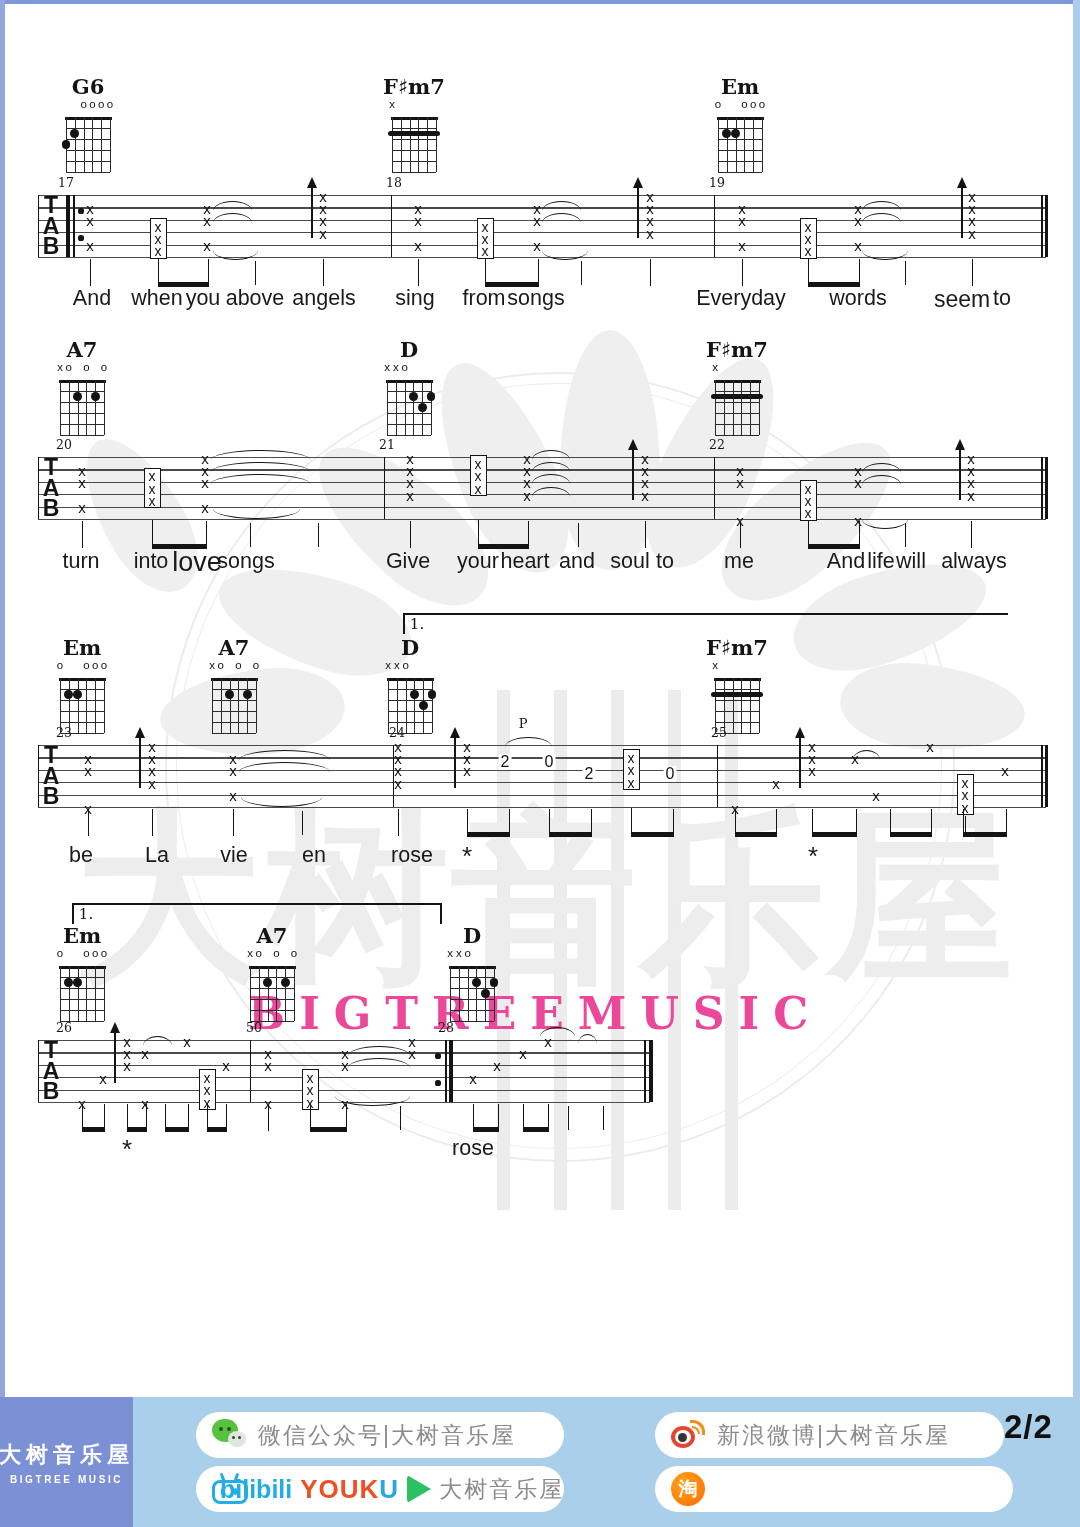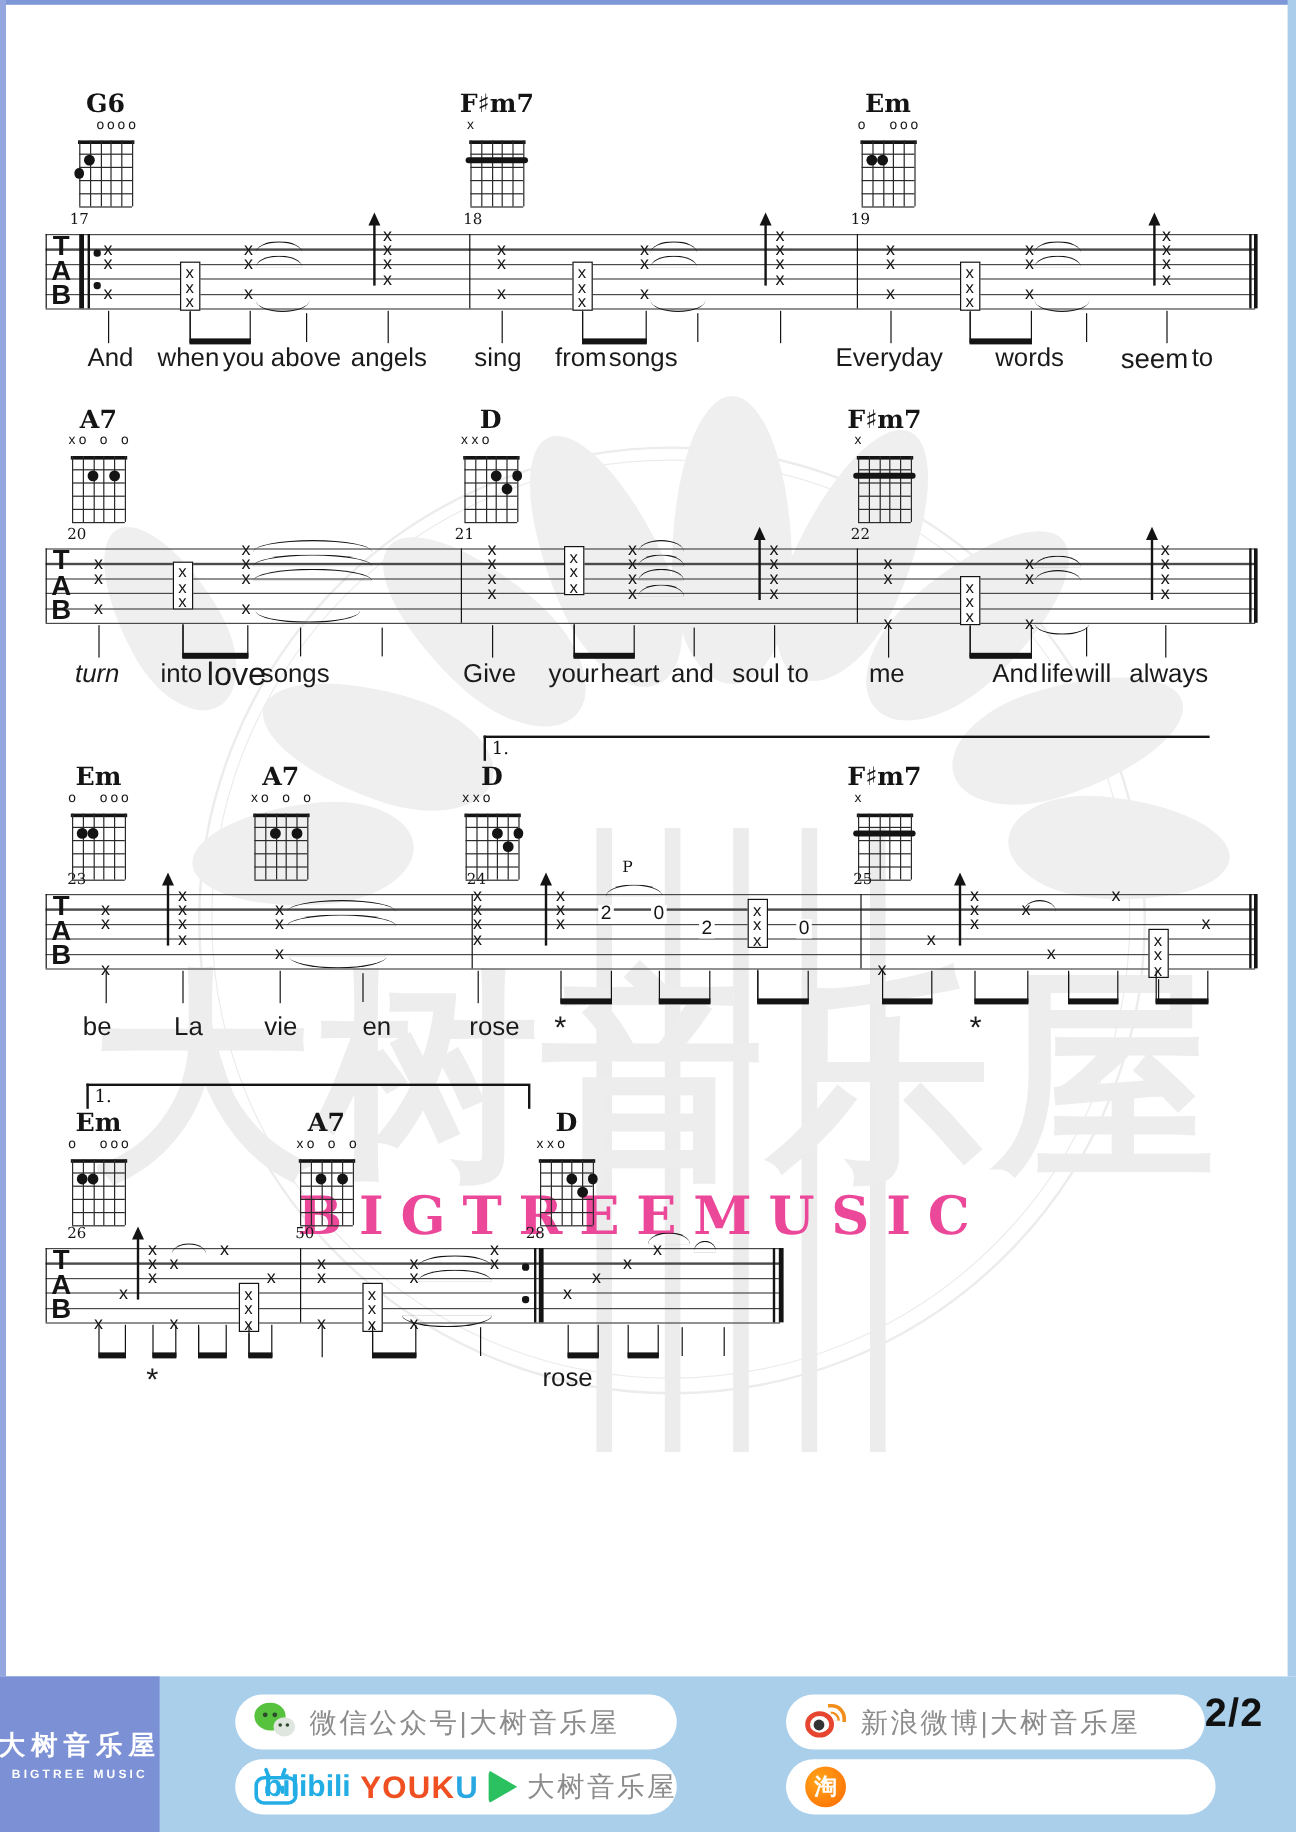--- a/index.html
+++ b/index.html
@@ -378,21 +378,21 @@
       <div style="position: absolute; left: 211px; top: 462px; width: 99px; height: 9px; border-top: 1.6px solid rgb(20, 20, 20); border-radius: 50% 50% 0px 0px / 100% 100% 0px 0px;"></div>
       <div style="position: absolute; left: 211px; top: 474px; width: 99px; height: 9px; border-top: 1.6px solid rgb(20, 20, 20); border-radius: 50% 50% 0px 0px / 100% 100% 0px 0px;"></div>
       <div style="position: absolute; left: 213px; top: 509px; width: 87px; height: 9px; border-bottom: 1.6px solid rgb(20, 20, 20); border-radius: 0px 0px 50% 50% / 0px 0px 100% 100%;"></div>
       <div style="position: absolute; left: 532px; top: 450px; width: 38px; height: 9px; border-top: 1.6px solid rgb(20, 20, 20); border-radius: 50% 50% 0px 0px / 100% 100% 0px 0px;"></div>
       <div style="position: absolute; left: 532px; top: 462px; width: 38px; height: 9px; border-top: 1.6px solid rgb(20, 20, 20); border-radius: 50% 50% 0px 0px / 100% 100% 0px 0px;"></div>
       <div style="position: absolute; left: 532px; top: 474px; width: 38px; height: 9px; border-top: 1.6px solid rgb(20, 20, 20); border-radius: 50% 50% 0px 0px / 100% 100% 0px 0px;"></div>
       <div style="position: absolute; left: 532px; top: 487px; width: 38px; height: 9px; border-top: 1.6px solid rgb(20, 20, 20); border-radius: 50% 50% 0px 0px / 100% 100% 0px 0px;"></div>
       <div style="position: absolute; left: 862px; top: 463px; width: 39px; height: 9px; border-top: 1.6px solid rgb(20, 20, 20); border-radius: 50% 50% 0px 0px / 100% 100% 0px 0px;"></div>
       <div style="position: absolute; left: 862px; top: 475px; width: 39px; height: 9px; border-top: 1.6px solid rgb(20, 20, 20); border-radius: 50% 50% 0px 0px / 100% 100% 0px 0px;"></div>
       <div style="position: absolute; left: 862px; top: 519px; width: 46px; height: 9px; border-bottom: 1.6px solid rgb(20, 20, 20); border-radius: 0px 0px 50% 50% / 0px 0px 100% 100%;"></div>
-      <div style="position: absolute; left: 81px; top: 562px; transform: translate(-50%, -50%); font-size: 21.5px; color: rgb(26, 26, 26); white-space: nowrap; line-height: 1; font-style: italic;">turn</div>
+      <div style="position: absolute; left: 81px; top: 562px; transform: translate(-50%, -50%); font-size: 21.5px; color: rgb(26, 26, 26); white-space: nowrap; line-height: 1;">turn</div>
       <div style="position: absolute; left: 151px; top: 562px; transform: translate(-50%, -50%); font-size: 21.5px; color: rgb(26, 26, 26); white-space: nowrap; line-height: 1;">into</div>
       <div style="position: absolute; left: 197px; top: 562px; transform: translate(-50%, -50%); font-size: 27px; color: rgb(26, 26, 26); white-space: nowrap; line-height: 1;">love</div>
       <div style="position: absolute; left: 246px; top: 562px; transform: translate(-50%, -50%); font-size: 21.5px; color: rgb(26, 26, 26); white-space: nowrap; line-height: 1;">songs</div>
       <div style="position: absolute; left: 408px; top: 562px; transform: translate(-50%, -50%); font-size: 21.5px; color: rgb(26, 26, 26); white-space: nowrap; line-height: 1;">Give</div>
       <div style="position: absolute; left: 478px; top: 562px; transform: translate(-50%, -50%); font-size: 21.5px; color: rgb(26, 26, 26); white-space: nowrap; line-height: 1;">your</div>
       <div style="position: absolute; left: 525px; top: 562px; transform: translate(-50%, -50%); font-size: 21.5px; color: rgb(26, 26, 26); white-space: nowrap; line-height: 1;">heart</div>
       <div style="position: absolute; left: 577px; top: 562px; transform: translate(-50%, -50%); font-size: 21.5px; color: rgb(26, 26, 26); white-space: nowrap; line-height: 1;">and</div>
       <div style="position: absolute; left: 630px; top: 562px; transform: translate(-50%, -50%); font-size: 21.5px; color: rgb(26, 26, 26); white-space: nowrap; line-height: 1;">soul</div>
       <div style="position: absolute; left: 665px; top: 562px; transform: translate(-50%, -50%); font-size: 21.5px; color: rgb(26, 26, 26); white-space: nowrap; line-height: 1;">to</div>
       <div style="position: absolute; left: 739px; top: 562px; transform: translate(-50%, -50%); font-size: 21.5px; color: rgb(26, 26, 26); white-space: nowrap; line-height: 1;">me</div>

